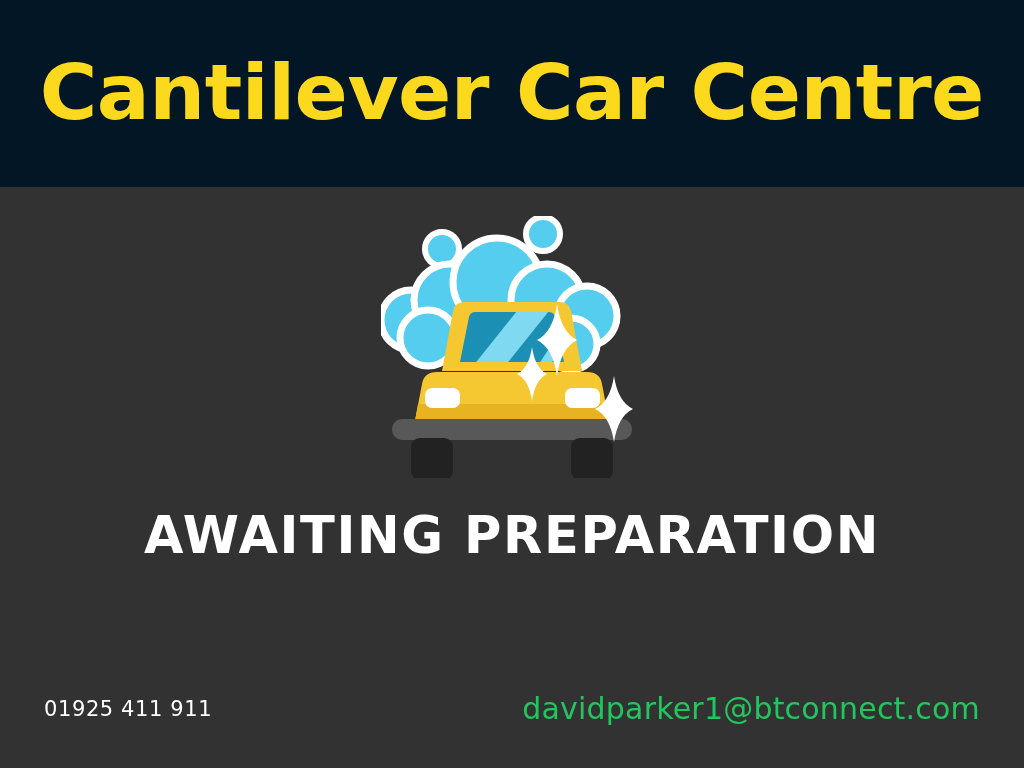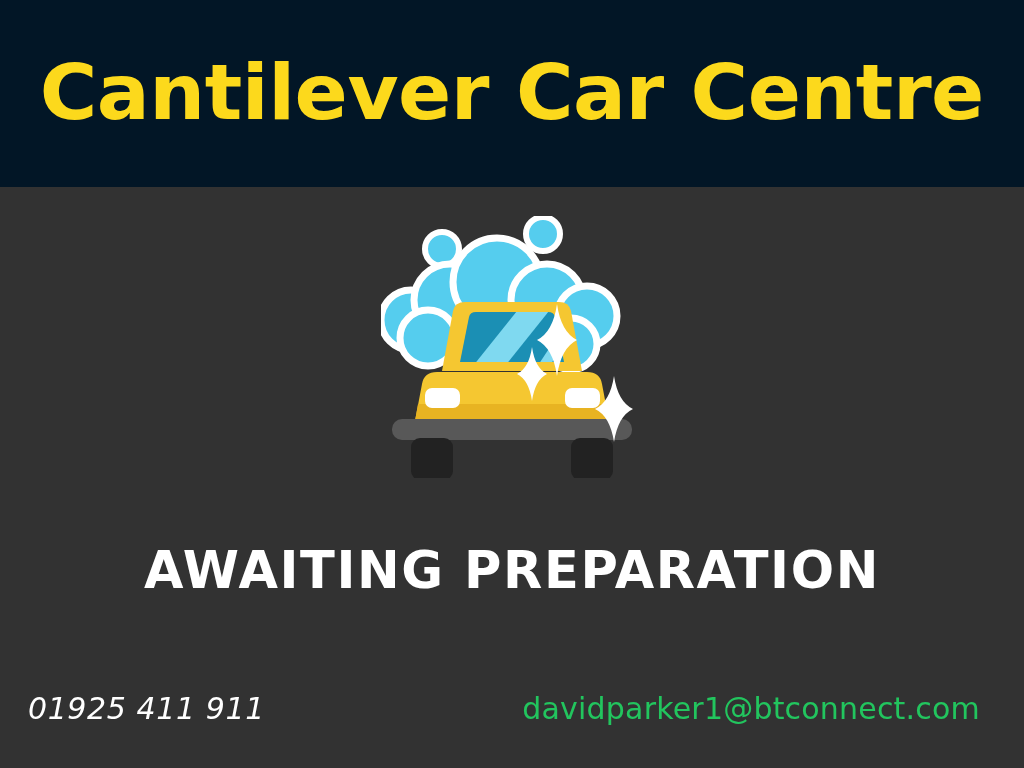--- a/index.html
+++ b/index.html
@@ -69,21 +69,20 @@
     height: 262px;
   }
 
   
   #status-line {
     position: absolute;
     left: 0;
     top: 505px;
     width: 1024px;
     text-align: center;
-    margin-top: 35px;
   }
   #status-text {
     display: inline-block;
     color: #FFFFFF;
     font-family: "DejaVu Sans", sans-serif;
     font-weight: bold;
     font-size: 51px;
     line-height: 62px;
     letter-spacing: 1.6px;
     white-space: nowrap;
@@ -92,30 +91,29 @@
   
   #contact-row {
     position: absolute;
     left: 0;
     top: 688px;
     width: 1024px;
     height: 46px;
   }
   #phone-number {
     position: absolute;
-    left: 28px;
+    left: 44px;
     top: 0;
     color: #FFFFFF;
     font-family: "DejaVu Sans", sans-serif;
     font-weight: normal;
-    font-size: 30px;
+    font-size: 21px;
     line-height: 42px;
     letter-spacing: 0.6px;
     white-space: nowrap;
-    font-style: italic;
   }
   #email-address {
     position: absolute;
     right: 44px;
     top: 0;
     color: #22c55e;
     font-family: "DejaVu Sans", sans-serif;
     font-weight: normal;
     font-size: 30px;
     line-height: 42px;

